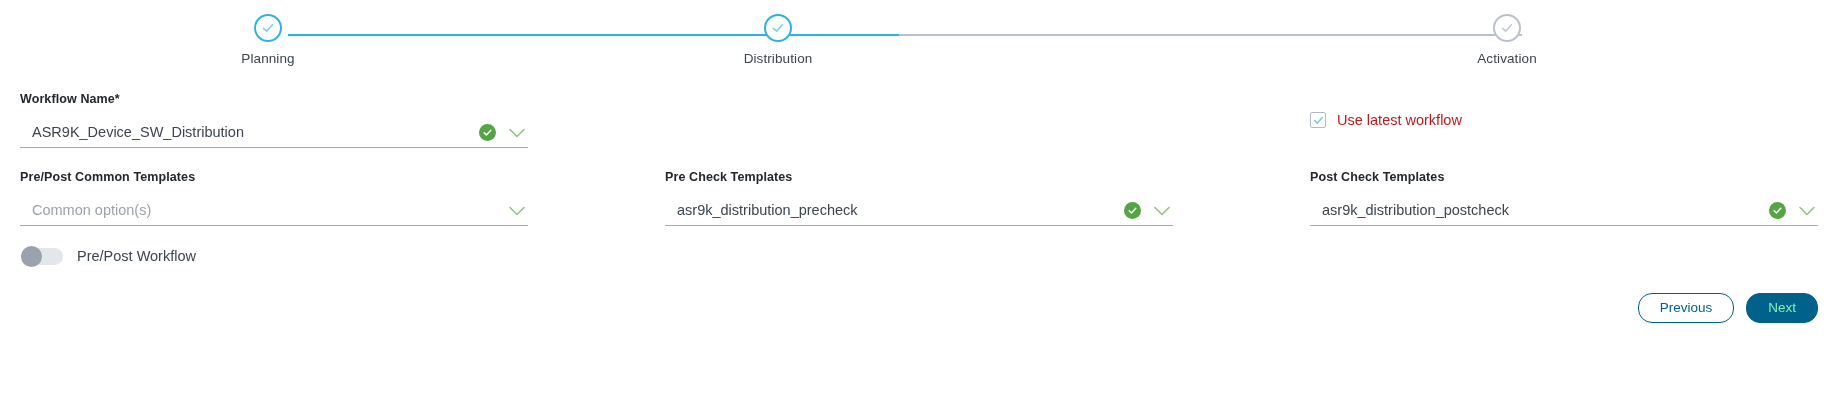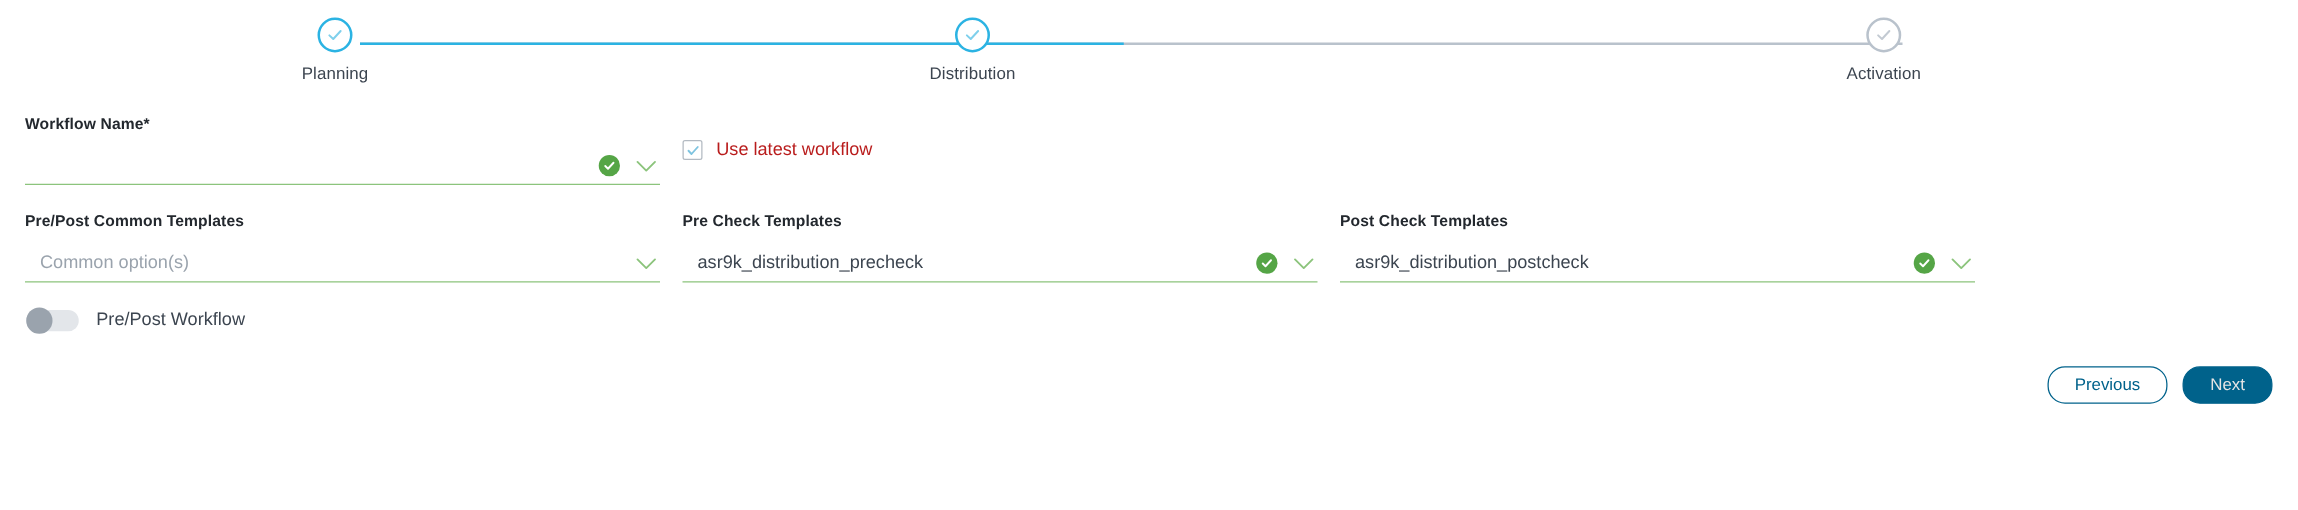--- a/index.html
+++ b/index.html
@@ -72,20 +72,21 @@
   }
 
   
   .form-area {
     position: relative;
     padding: 0 20px;
   }
   .row {
     display: flex;
     gap: 0;
+    justify-content: space-between;
   }
   .col {
     width: 508px;
     margin-right: 18px;
     position: relative;
   }
   .col:last-child { margin-right: 0; }
 
   .field-label {
     font-size: 12.5px;
@@ -210,21 +211,21 @@
     box-sizing: border-box;
     line-height: 16px;
   }
   .btn-secondary {
     background: #ffffff;
     color: #00628b;
     border: 1px solid #00628b;
   }
   .btn-primary {
     background: #00628b;
-    color: #e5e5e5;
+    color: #86efac;
     border: 1px solid #00628b;
   }
 </style>
 </head>
 <body>
 
 <div class="stepper">
   <div class="stepper-track">
     <div class="stepper-track-fill"></div>
   </div>
@@ -257,20 +258,21 @@
   </div>
 </div>
 
 <div class="form-area">
 
   <div class="row">
 
     <div class="col">
       <div class="field-label"><span>Workflow Name</span><span class="req">*</span></div>
       <div class="field valid">
+        <div class="field-value">ASR9K_Device_SW_Distribution</div>
         <div class="field-icons">
           <span class="check-badge">
             <svg width="11" height="11" viewBox="0 0 11 11" aria-hidden="true">
               <polyline points="2.2,5.8 4.4,8 8.8,3.2" fill="none" stroke="#ffffff" stroke-width="1.5" stroke-linecap="round" stroke-linejoin="round"></polyline>
             </svg>
           </span>
           <span class="chev">
             <svg width="18" height="12" viewBox="0 0 18 12" aria-hidden="true">
               <polyline points="2,2.5 9,9.5 16,2.5" fill="none" stroke="#8cc47c" stroke-width="1.5" stroke-linecap="round" stroke-linejoin="round"></polyline>
             </svg>

